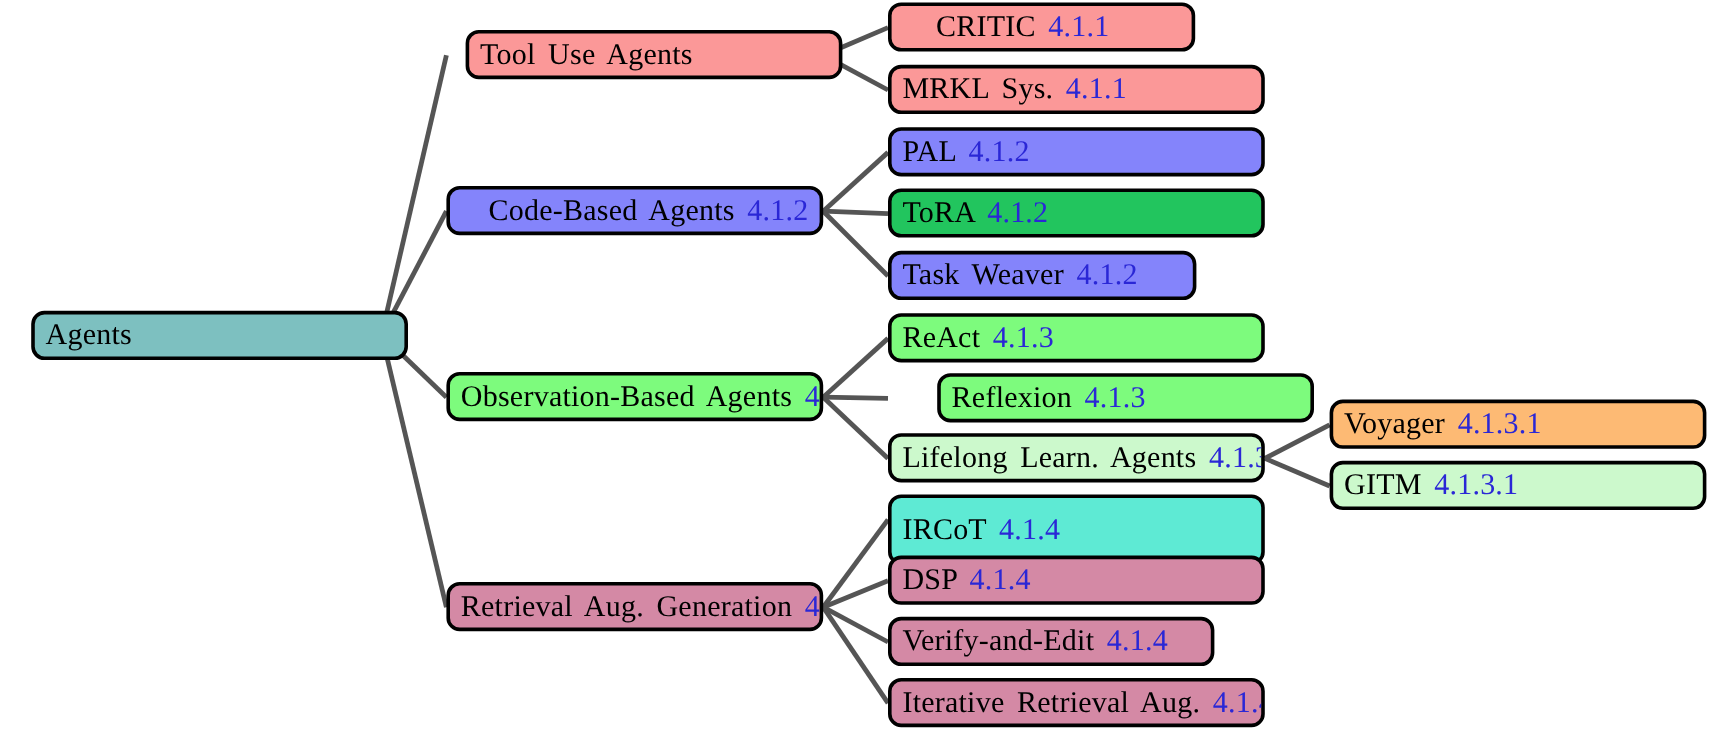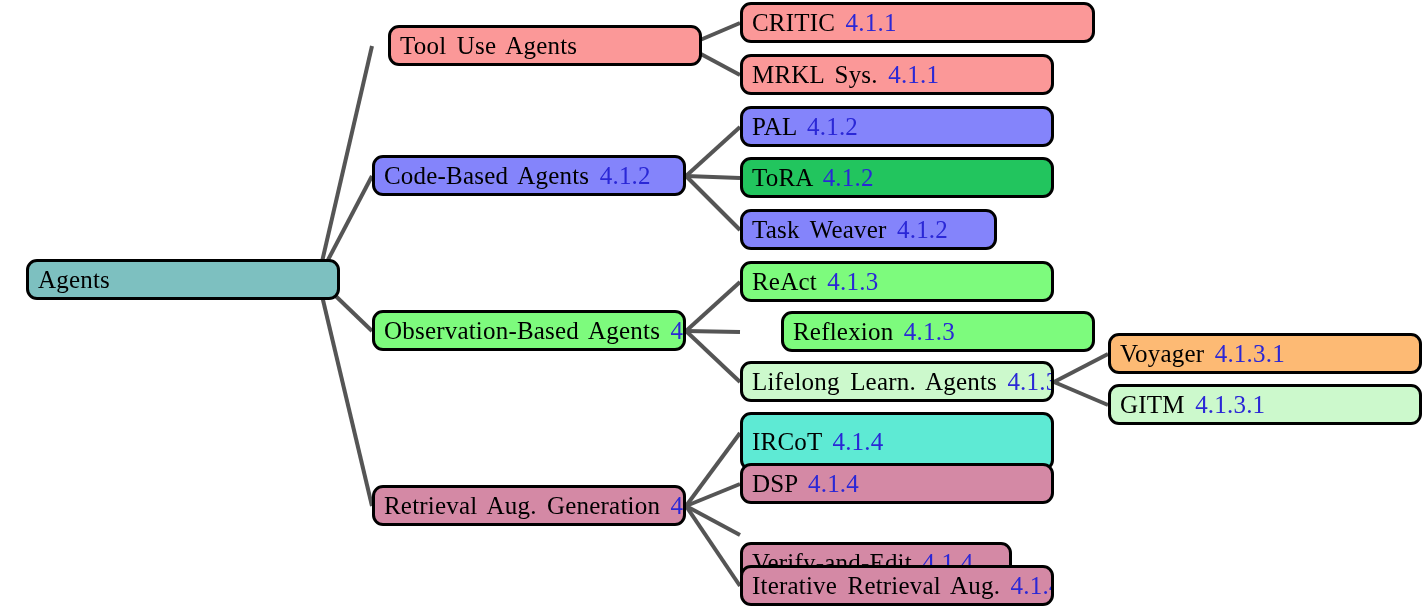--- a/index.html
+++ b/index.html
@@ -72,30 +72,30 @@
       <line x1="1054" y1="382" x2="1108" y2="354" stroke="#555555" stroke-width="4" stroke-linecap="butt"></line>
       <line x1="1054" y1="382" x2="1108" y2="405" stroke="#555555" stroke-width="4" stroke-linecap="butt"></line>
     </svg>
   <div id="node-layer">
       <div class="node root" style="left: 4px; top: 259px; width: 314px; height: 41px; background: rgb(125, 192, 192); border-color: rgb(0, 0, 0); margin-left: 22px;">
         <span class="label">Agents</span>
       </div>
       <div class="node" style="left: 388px; top: 25px; width: 314px; height: 41px; background: rgb(251, 152, 152); border-color: rgb(0, 0, 0);">
         <span class="label">Tool Use Agents</span>
       </div>
-      <div class="node" style="left: 372px; top: 155px; width: 314px; height: 41px; background: rgb(132, 132, 251); border-color: rgb(0, 0, 0);">
+      <div class="node" style="left: 372px; top: 155px; width: 314px; height: 41px; background: rgb(132, 132, 251); border-color: rgb(0, 0, 0); padding-left: 23px;">
         <span class="label">Code-Based Agents <span class="secnum" style="color: rgb(42, 39, 214);">4.1.2</span></span>
       </div>
       <div class="node" style="left: 372px; top: 310px; width: 314px; height: 41px; background: rgb(125, 251, 125); border-color: rgb(0, 0, 0);">
         <span class="label">Observation-Based Agents <span class="secnum" style="color: rgb(42, 39, 214);">4.1.3</span></span>
       </div>
       <div class="node" style="left: 372px; top: 485px; width: 314px; height: 41px; background: rgb(212, 137, 165); border-color: rgb(0, 0, 0);">
         <span class="label">Retrieval Aug.  Generation <span class="secnum" style="color: rgb(42, 39, 214);">4.1.4</span></span>
       </div>
-      <div class="node" style="left: 740px; top: 2px; width: 355px; height: 41px; background: rgb(251, 152, 152); border-color: rgb(0, 0, 0);">
+      <div class="node" style="left: 740px; top: 2px; width: 256px; height: 41px; background: rgb(251, 152, 152); border-color: rgb(0, 0, 0); padding-left: 28px;">
         <span class="label">CRITIC <span class="secnum" style="color: rgb(42, 39, 214);">4.1.1</span></span>
       </div>
       <div class="node" style="left: 740px; top: 54px; width: 314px; height: 41px; background: rgb(251, 152, 152); border-color: rgb(0, 0, 0);">
         <span class="label">MRKL Sys. <span class="secnum" style="color: rgb(42, 39, 214);">4.1.1</span></span>
       </div>
       <div class="node" style="left: 740px; top: 106px; width: 314px; height: 41px; background: rgb(132, 132, 251); border-color: rgb(0, 0, 0);">
         <span class="label">PAL <span class="secnum" style="color: rgb(42, 39, 214);">4.1.2</span></span>
       </div>
       <div class="node" style="left: 740px; top: 157px; width: 314px; height: 41px; background: #22c55e; border-color: rgb(0, 0, 0); font-family: Liberation Serif, serif;">
         <span class="label">ToRA <span class="secnum" style="color: rgb(42, 39, 214);">4.1.2</span></span>
@@ -111,21 +111,21 @@
       </div>
       <div class="node" style="left: 740px; top: 361px; width: 314px; height: 41px; background: rgb(204, 249, 204); border-color: rgb(0, 0, 0);">
         <span class="label">Lifelong Learn.  Agents <span class="secnum" style="color: rgb(42, 39, 214);">4.1.3.1</span></span>
       </div>
       <div class="node" style="left: 740px; top: 412px; width: 314px; height: 59px; background: #5eead4; border-color: rgb(0, 0, 0);">
         <span class="label">IRCoT <span class="secnum" style="color: rgb(42, 39, 214);">4.1.4</span></span>
       </div>
       <div class="node" style="left: 740px; top: 463px; width: 314px; height: 41px; background: rgb(212, 137, 165); border-color: rgb(0, 0, 0);">
         <span class="label">DSP <span class="secnum" style="color: rgb(42, 39, 214);">4.1.4</span></span>
       </div>
-      <div class="node" style="left: 740px; top: 514px; width: 272px; height: 41px; background: rgb(212, 137, 165); border-color: rgb(0, 0, 0); margin-top: 28px;">
+      <div class="node" style="left: 740px; top: 514px; width: 272px; height: 41px; background: rgb(212, 137, 165); border-color: rgb(0, 0, 0);">
         <span class="label">Verify-and-Edit <span class="secnum" style="color: rgb(42, 39, 214);">4.1.4</span></span>
       </div>
       <div class="node" style="left: 740px; top: 565px; width: 314px; height: 41px; background: rgb(212, 137, 165); border-color: rgb(0, 0, 0);">
         <span class="label">Iterative Retrieval Aug. <span class="secnum" style="color: rgb(42, 39, 214);">4.1.4</span></span>
       </div>
       <div class="node" style="left: 1108px; top: 333px; width: 314px; height: 41px; background: #fdba74; border-color: rgb(0, 0, 0);">
         <span class="label">Voyager <span class="secnum" style="color: rgb(42, 39, 214);">4.1.3.1</span></span>
       </div>
       <div class="node" style="left: 1108px; top: 384px; width: 314px; height: 41px; background: rgb(204, 249, 204); border-color: rgb(0, 0, 0);">
         <span class="label">GITM <span class="secnum" style="color: rgb(42, 39, 214);">4.1.3.1</span></span>

